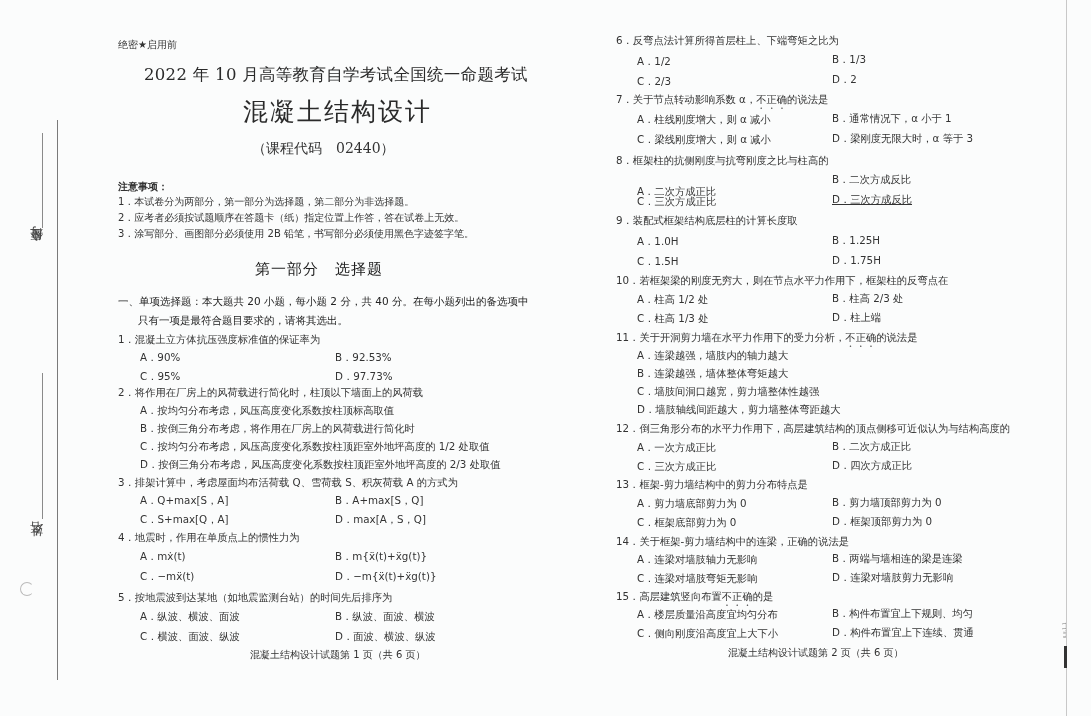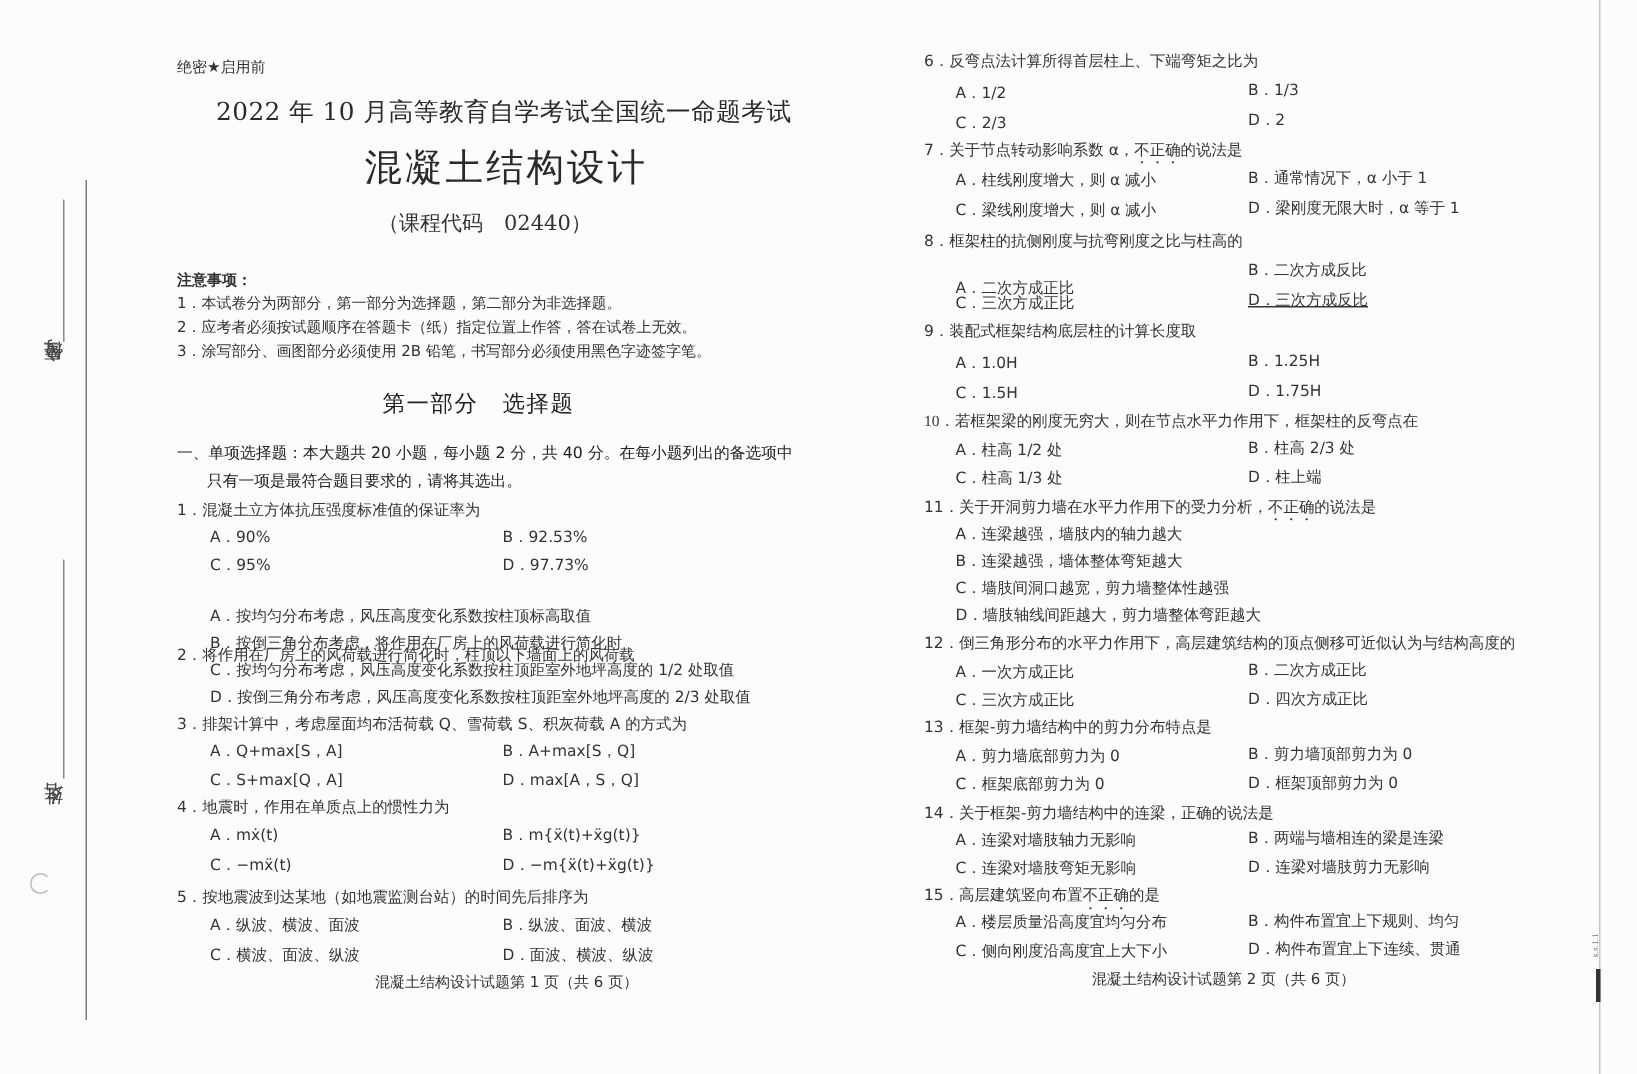--- a/index.html
+++ b/index.html
@@ -66,21 +66,21 @@
 
 <div class="abs section-head" style="top:295px;">一、单项选择题：本大题共 20 小题，每小题 2 分，共 40 分。在每小题列出的备选项中</div>
 <div class="abs section-head" style="top:314px;left:138px;">只有一项是最符合题目要求的，请将其选出。</div>
 
 <div class="abs q" style="left:118px;top:333px;">1．混凝土立方体抗压强度标准值的保证率为</div>
 <div class="abs opt" style="left:140px;top:351px;">A．90%</div>
 <div class="abs opt" style="left:335px;top:351px;">B．92.53%</div>
 <div class="abs opt" style="left:140px;top:370px;">C．95%</div>
 <div class="abs opt" style="left:335px;top:370px;">D．97.73%</div>
 
-<div class="abs q" style="left:118px;top:386px;margin-top:44px;">2．将作用在厂房上的风荷载进行简化时，柱顶以下墙面上的风荷载</div>
+<div class="abs q" style="left:118px;top:386px;">2．将作用在厂房上的风荷载进行简化时，柱顶以下墙面上的风荷载</div>
 <div class="abs opt" style="left:140px;top:404px;">A．按均匀分布考虑，风压高度变化系数按柱顶标高取值</div>
 <div class="abs opt" style="left:140px;top:422px;">B．按倒三角分布考虑，将作用在厂房上的风荷载进行简化时</div>
 <div class="abs opt" style="left:140px;top:440px;">C．按均匀分布考虑，风压高度变化系数按柱顶距室外地坪高度的 1/2 处取值</div>
 <div class="abs opt" style="left:140px;top:458px;">D．按倒三角分布考虑，风压高度变化系数按柱顶距室外地坪高度的 2/3 处取值</div>
 
 <div class="abs q" style="left:118px;top:476px;">3．排架计算中，考虑屋面均布活荷载 Q、雪荷载 S、积灰荷载 A 的方式为</div>
 <div class="abs opt" style="left:140px;top:494px;">A．Q+max[S，A]</div>
 <div class="abs opt" style="left:335px;top:494px;">B．A+max[S，Q]</div>
 <div class="abs opt" style="left:140px;top:513px;">C．S+max[Q，A]</div>
 <div class="abs opt" style="left:335px;top:513px;">D．max[A，S，Q]</div>
@@ -104,35 +104,35 @@
 <div class="abs opt" style="left:832px;top:53px;">B．1/3</div>
 <div class="abs opt" style="left:637px;top:75px;">C．2/3</div>
 <div class="abs opt" style="left:832px;top:73px;">D．2</div>
 
 <div class="abs q" style="left:616px;top:93px;">
   <span>7．关于节点转动影响系数 α，</span><span class="emph">不正确</span><span>的说法是</span>
 </div>
 <div class="abs opt" style="left:637px;top:113px;">A．柱线刚度增大，则 α 减小</div>
 <div class="abs opt" style="left:832px;top:112px;">B．通常情况下，α 小于 1</div>
 <div class="abs opt" style="left:637px;top:133px;">C．梁线刚度增大，则 α 减小</div>
-<div class="abs opt" style="left:832px;top:132px;">D．梁刚度无限大时，α 等于 1</div>
+<div class="abs opt" style="left:832px;top:132px;">D．梁刚度无限大时，α 等于 3</div>
 
 <div class="abs q" style="left:616px;top:154px;">8．框架柱的抗侧刚度与抗弯刚度之比与柱高的</div>
 <div class="abs opt" style="left:637px;top:175px;margin-top:10px;">A．二次方成正比</div>
 <div class="abs opt" style="left:832px;top:173px;">B．二次方成反比</div>
 <div class="abs opt" style="left:637px;top:195px;">C．三次方成正比</div>
 <div class="abs opt" style="left:832px;top:193px;text-decoration:underline;">D．三次方成反比</div>
 
 <div class="abs q" style="left:616px;top:214px;">9．装配式框架结构底层柱的计算长度取</div>
 <div class="abs opt" style="left:637px;top:235px;">A．1.0H</div>
 <div class="abs opt" style="left:832px;top:234px;">B．1.25H</div>
 <div class="abs opt" style="left:637px;top:255px;">C．1.5H</div>
 <div class="abs opt" style="left:832px;top:254px;">D．1.75H</div>
 
-<div class="abs q" style="left:616px;top:274px;font-family:Liberation Serif, serif;">10．若框架梁的刚度无穷大，则在节点水平力作用下，框架柱的反弯点在</div>
+<div class="abs q" style="left:616px;top:274px;">10．若框架梁的刚度无穷大，则在节点水平力作用下，框架柱的反弯点在</div>
 <div class="abs opt" style="left:637px;top:293px;">A．柱高 1/2 处</div>
 <div class="abs opt" style="left:832px;top:292px;">B．柱高 2/3 处</div>
 <div class="abs opt" style="left:637px;top:312px;">C．柱高 1/3 处</div>
 <div class="abs opt" style="left:832px;top:311px;">D．柱上端</div>
 
 <div class="abs q" style="left:616px;top:331px;">
   <span>11．关于开洞剪力墙在水平力作用下的受力分析，</span><span class="emph">不正确</span><span>的说法是</span>
 </div>
 <div class="abs opt" style="left:637px;top:349px;">A．连梁越强，墙肢内的轴力越大</div>
 <div class="abs opt" style="left:637px;top:367px;">B．连梁越强，墙体整体弯矩越大</div>

